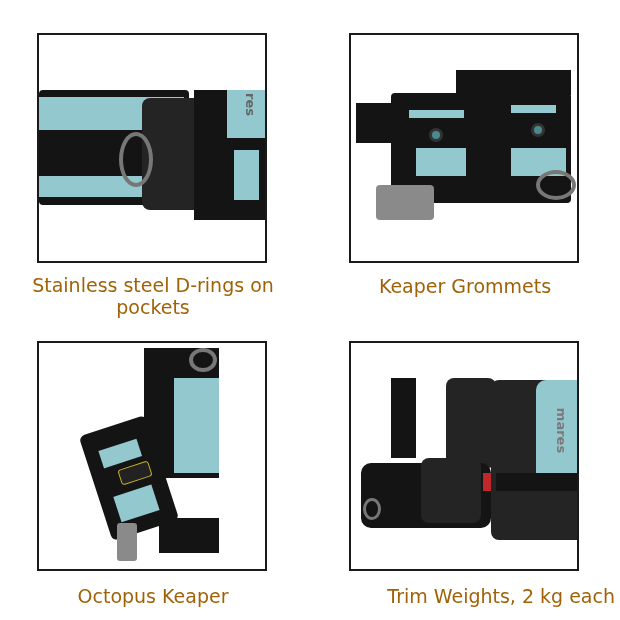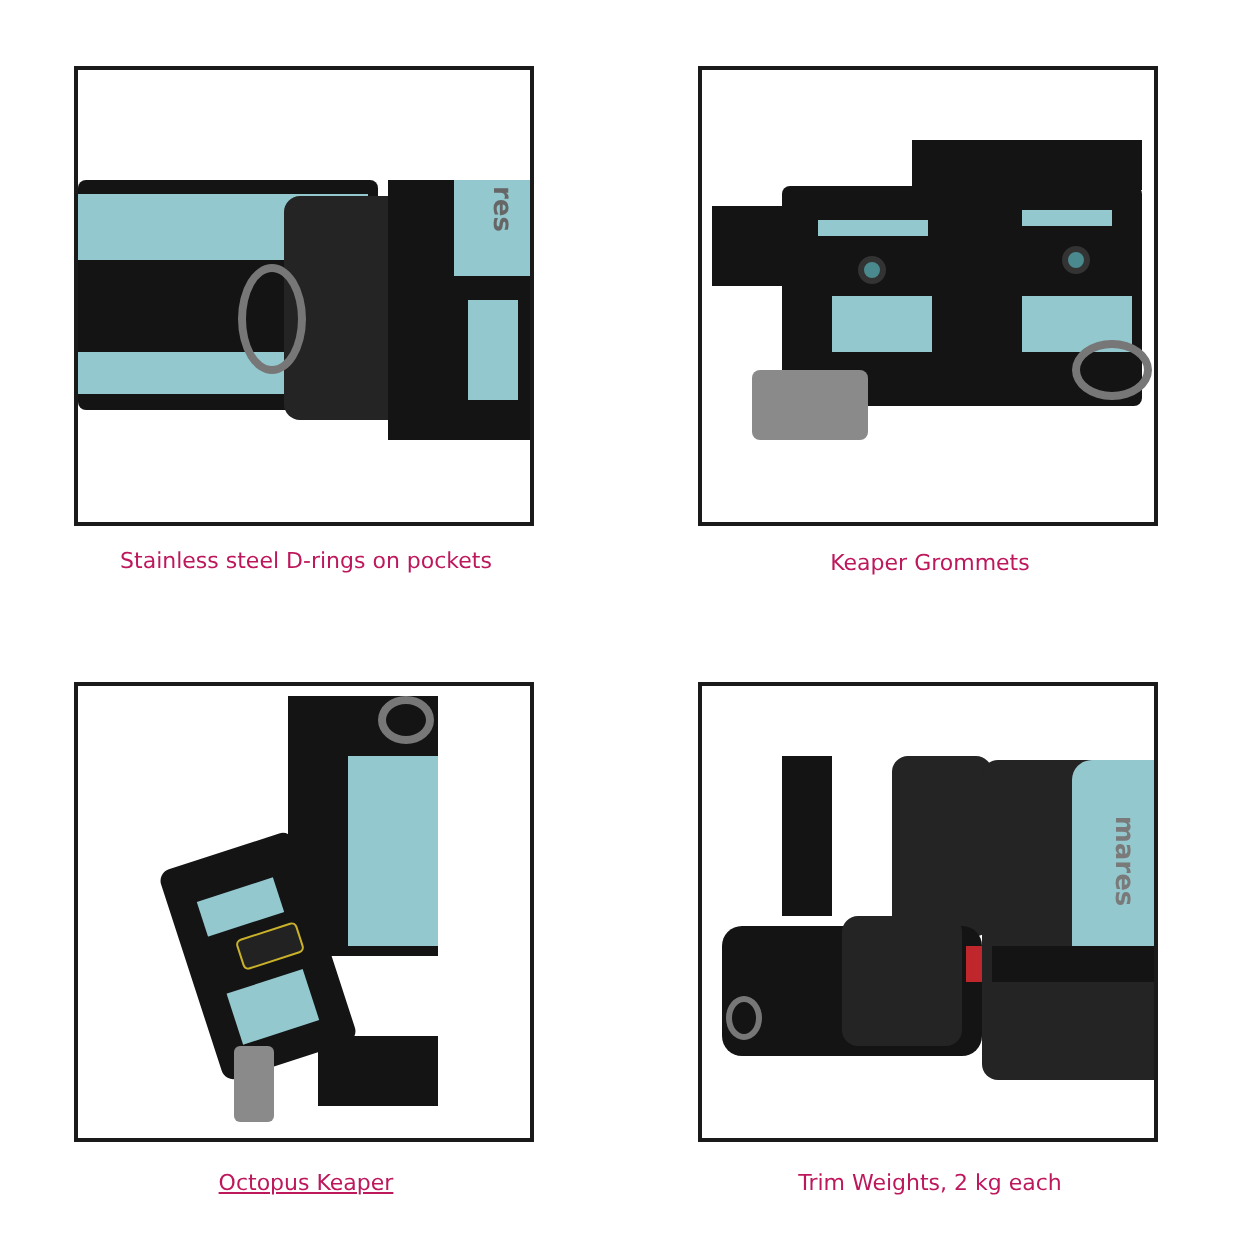--- a/index.html
+++ b/index.html
@@ -1,18 +1,18 @@
 <!DOCTYPE html>
 <html><head>
   <meta charset="utf-8">
   <style>
     html, body { margin:0; padding:0; background:#ffffff; }
     body { width:620px; height:620px; position:relative; overflow:hidden; font-family:"DejaVu Sans", sans-serif; }
     .frame { position:absolute; width:230px; height:230px; border:2px solid #1a1a1a; background:#fff; overflow:hidden; box-sizing:border-box; }
-    .caption { position:absolute; width:300px; text-align:center; font-size:11px; color:#be185d; }
+    .caption { position:absolute; width:300px; text-align:center; font-size:19px; color:#a16207; }
     .photo { position:absolute; }
     .aqua { background:#93c8ce; }
     .blk { background:#141414; }
     .dk { background:#242424; }
     .grey { background:#8a8a8a; }
     .ring { position:absolute; border:4px solid #777; border-radius:50%; box-sizing:border-box; }
   </style>
 </head>
 <body>
 
@@ -49,27 +49,27 @@
   <div class="photo aqua" style="left:135px;top:35px;width:45px;height:95px;"></div>
   <div class="photo blk" style="left:105px;top:20px;width:28px;height:110px;"></div>
   <div class="ring" style="left:150px;top:5px;width:28px;height:24px;"></div>
   <div class="photo blk" style="left:55px;top:80px;width:70px;height:110px;border-radius:6px;transform:rotate(-18deg);"></div>
   <div class="photo aqua" style="left:70px;top:100px;width:40px;height:75px;transform:rotate(-18deg);"></div>
   <div class="photo blk" style="left:66px;top:118px;width:48px;height:30px;transform:rotate(-18deg);"></div>
   <div class="photo" style="left:80px;top:122px;width:30px;height:14px;background:#222;border:1px solid #c9b12a;border-radius:3px;transform:rotate(-18deg);"></div>
   <div class="photo grey" style="left:78px;top:180px;width:20px;height:38px;border-radius:3px;"></div>
   <div class="photo blk" style="left:120px;top:175px;width:60px;height:35px;"></div>
 </div>
-<div class="caption" style="left:3px;top:585px;text-decoration:underline;">Octopus Keaper</div>
+<div class="caption" style="left:3px;top:585px;">Octopus Keaper</div>
 
 <div class="frame" style="left:349px;top:341px;">
   <div class="photo blk" style="left:40px;top:35px;width:25px;height:80px;"></div>
   <div class="photo dk" style="left:95px;top:35px;width:50px;height:90px;border-radius:8px;"></div>
   <div class="photo blk" style="left:10px;top:120px;width:130px;height:65px;border-radius:10px;"></div>
   <div class="photo dk" style="left:70px;top:115px;width:60px;height:65px;border-radius:8px;"></div>
   <div class="ring" style="left:12px;top:155px;width:18px;height:22px;border-width:3px;"></div>
   <div class="photo" style="left:132px;top:130px;width:12px;height:18px;background:#c0272d;"></div>
   <div class="photo dk" style="left:140px;top:37px;width:90px;height:160px;border-radius:8px 0 0 8px;"></div>
   <div class="photo aqua" style="left:185px;top:37px;width:45px;height:95px;border-radius:10px 0 0 0;"></div>
   <div class="photo blk" style="left:145px;top:130px;width:85px;height:18px;"></div>
   <div style="position:absolute;left:188px;top:80px;font-size:13px;font-weight:bold;color:#7a7a7a;transform:rotate(90deg);">mares</div>
 </div>
-<div class="caption" style="left:315px;top:585px;">Trim Weights, 2 kg each</div>
+<div class="caption" style="left:315px;top:585px;text-align:right;">Trim Weights, 2 kg each</div>
 
 </body></html>

